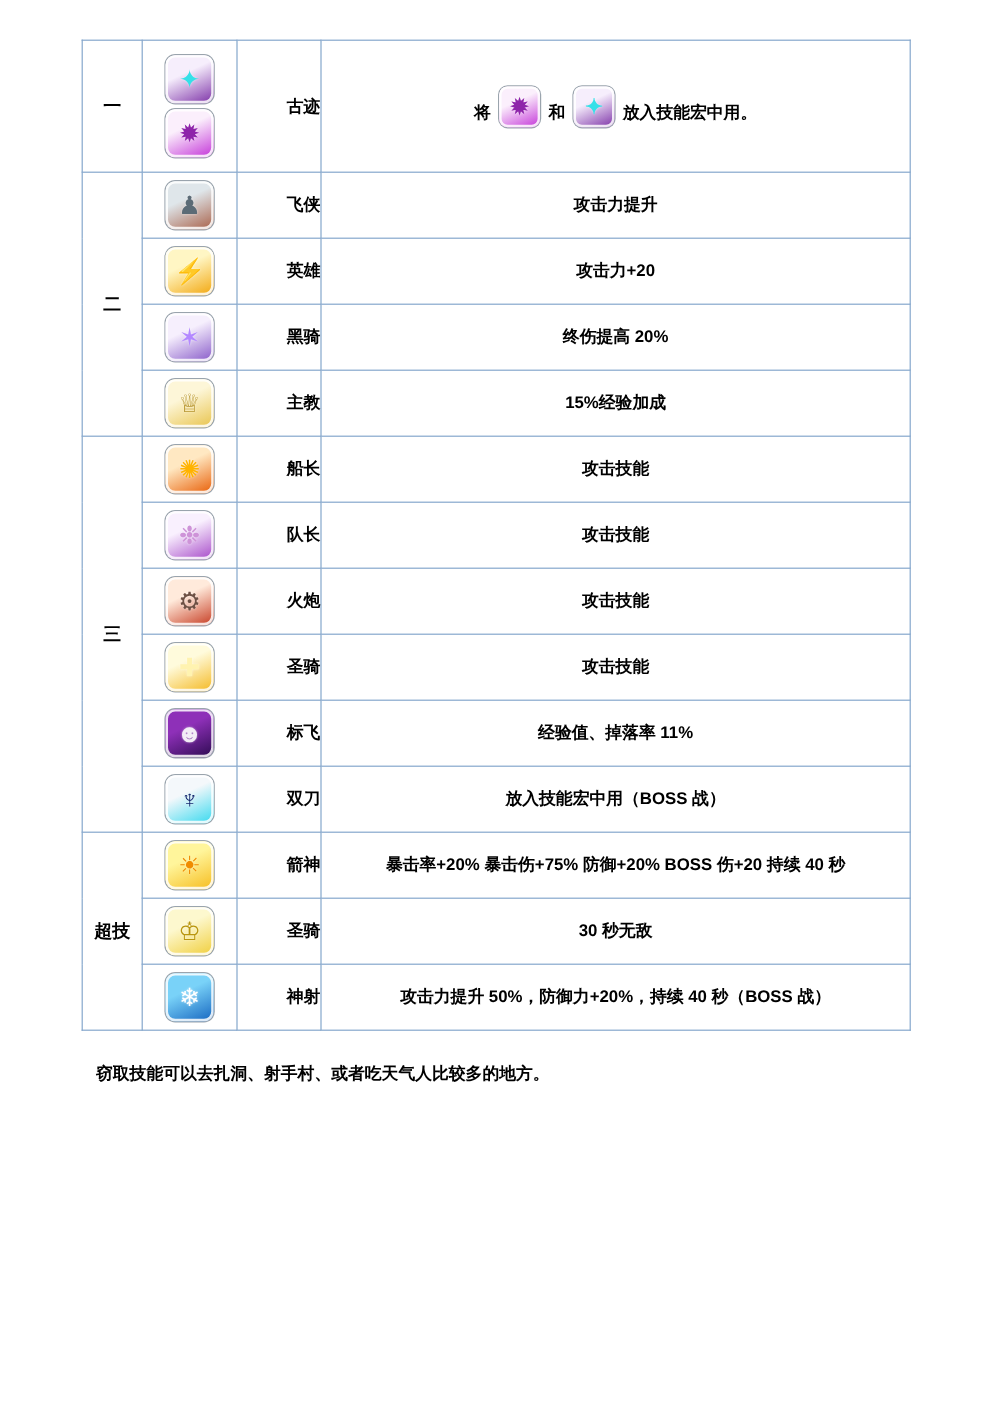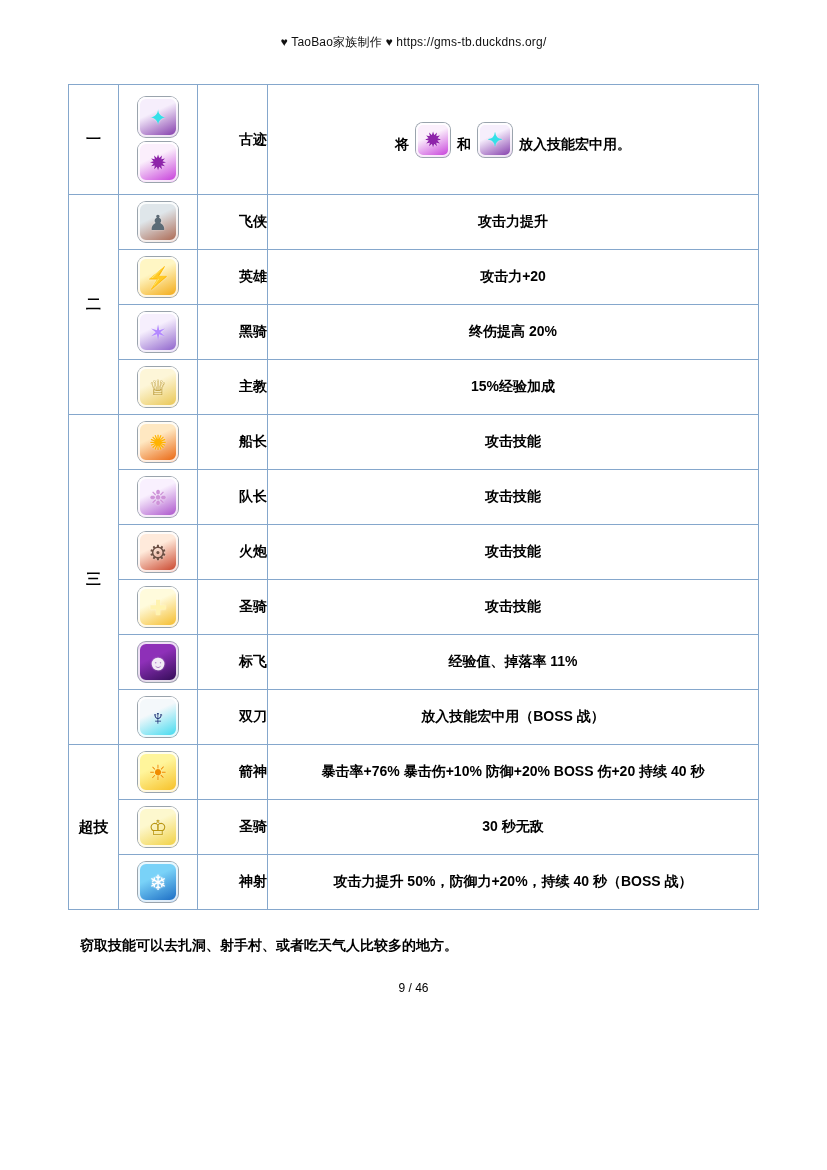--- a/index.html
+++ b/index.html
@@ -90,21 +90,20 @@
     margin-top:26px;
     text-align:center;
     font-size:12px;
   }
 </style>
 </head>
 <body>
 
 <div class="page">
 
-  <div class="doc-header">♥ TaoBao家族制作 ♥ https://gms-tb.duckdns.org/</div>
 
 
   <table class="skills-table">
     <colgroup>
       <col style="width:50px">
       <col style="width:79px">
       <col style="width:70px">
       <col style="width:491px">
     </colgroup>
     <tbody id="skills-tbody">
@@ -250,21 +249,21 @@
         <tr style="height: 55px;">
           <td class="group-cell" rowspan="3">超技</td>
           <td class="icon-cell">
             <div class="icon-stack">
               <div class="icon" style="background: linear-gradient(155deg, rgb(255, 245, 155) 0%, rgb(255, 245, 155) 38%, rgb(246, 188, 30) 100%);">
                 <span class="glyph" style="color: rgb(240, 140, 0);">☀</span>
               </div>
             </div>
           </td>
           <td class="name-cell">箭神</td>
-          <td class="desc-cell"><span>暴击率+76% 暴击伤+10% 防御+20% BOSS 伤+20 持续 40 秒</span></td>
+          <td class="desc-cell"><span>暴击率+20% 暴击伤+75% 防御+20% BOSS 伤+20 持续 40 秒</span></td>
         </tr>
         <tr style="height: 55px;">
           <td class="icon-cell">
             <div class="icon-stack">
               <div class="icon" style="background: linear-gradient(155deg, rgb(253, 248, 206) 0%, rgb(253, 248, 206) 38%, rgb(240, 206, 58) 100%);">
                 <span class="glyph" style="color: rgb(185, 150, 15);">♔</span>
               </div>
             </div>
           </td>
           <td class="name-cell">圣骑</td>
@@ -279,15 +278,14 @@
             </div>
           </td>
           <td class="name-cell">神射</td>
           <td class="desc-cell"><span>攻击力提升 50%，防御力+20%，持续 40 秒（BOSS 战）</span></td>
         </tr>
       </tbody>
   </table>
 
   <div class="footer-note">窃取技能可以去扎洞、射手村、或者吃天气人比较多的地方。</div>
 
-  <div class="page-number">9 / 46</div>
 
 </div>
 
 </body></html>

